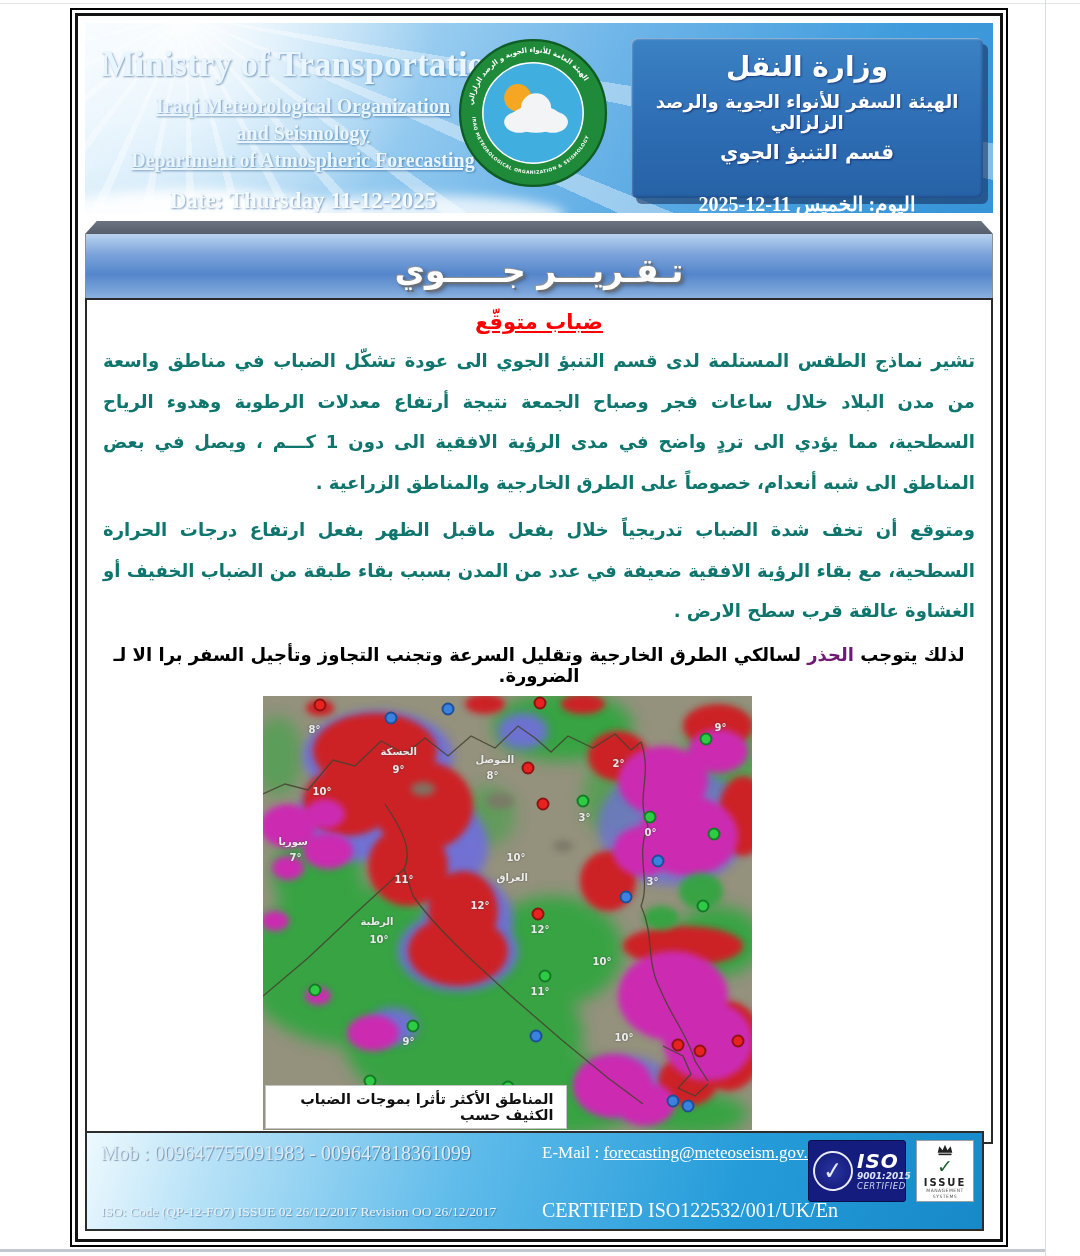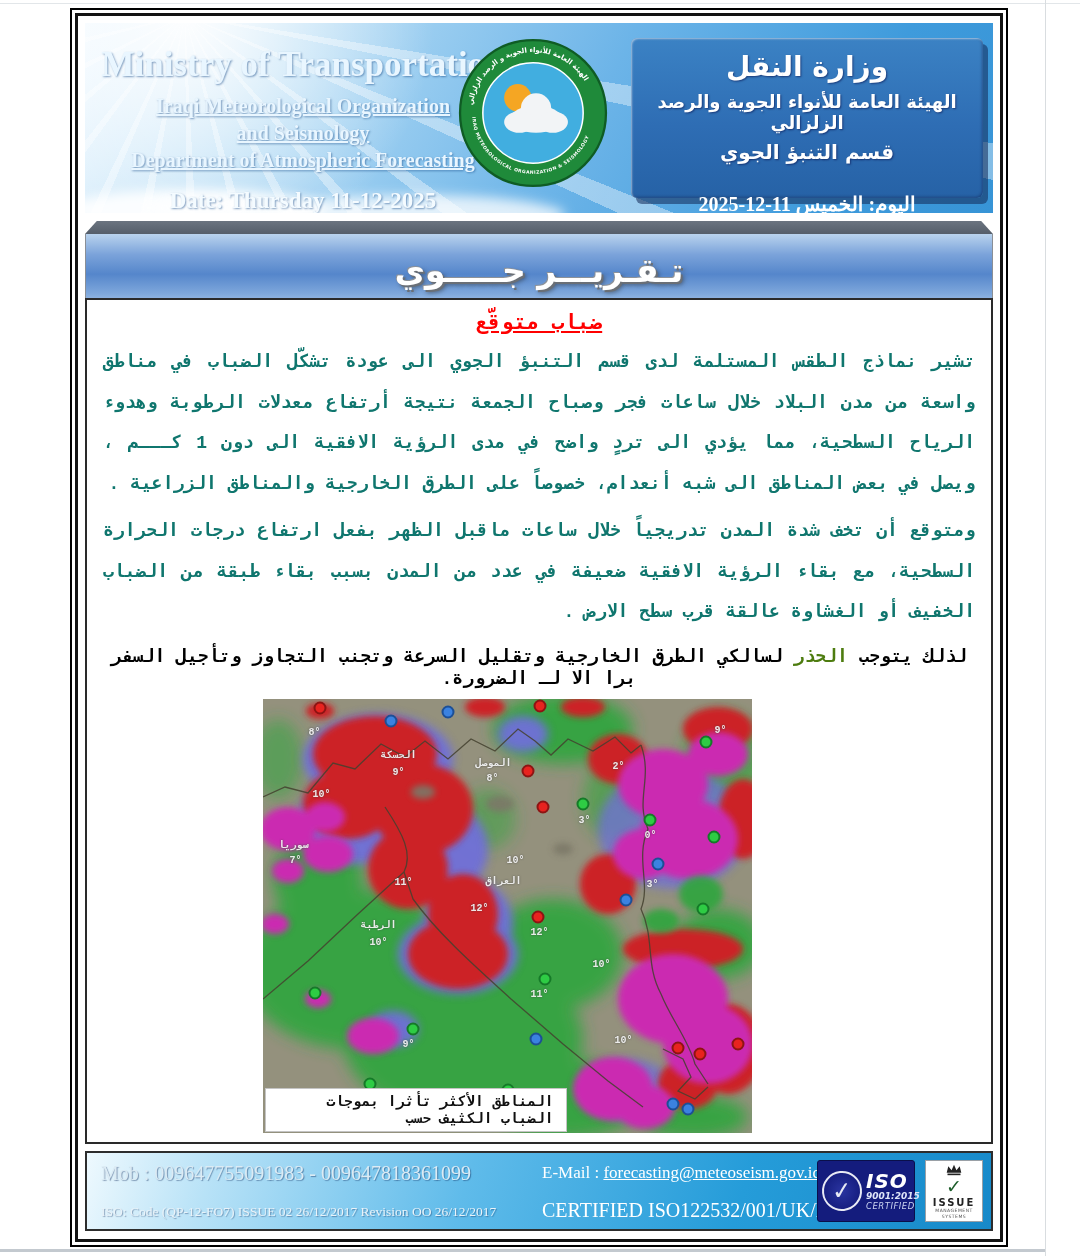--- a/index.html
+++ b/index.html
@@ -50,45 +50,45 @@
   .banner-bevel { height:13px; background:linear-gradient(180deg,#6b7480,#555e6a);
                   clip-path:polygon(1.3% 0, 98.7% 0, 100% 100%, 0 100%); }
   .banner-face  { height:74px; border:1px solid #8a8f96; border-top:none;
                   background:linear-gradient(180deg,#b9d3ee 0%,#7ba3da 28%,#5586cb 55%,#7fa8dc 82%,#a9c6ea 100%);
                   display:flex; align-items:center; justify-content:center; }
   .banner-face .t { color:#ffffff; font-size:33px; font-weight:700; direction:rtl;
                   text-shadow:2px 2px 0 #6a6f76, -1px -1px 0 #8d9299, 3px 3px 4px rgba(40,40,40,.5); }
 
   
   .bodybox { position:absolute; left:7px; right:7px; top:282px; bottom:95px; border:2px solid #2a2a2a;
-             background:#fff; direction:rtl; overflow:hidden; padding:6px 16px 0 16px;font-family:Liberation Mono, monospace; }
+             background:#fff; direction:rtl; overflow:hidden; padding:6px 16px 0 16px; }
   .fog-title { text-align:center; margin-top:4px; }
   .fog-title span { color:#ff0000; font-size:21px; font-weight:700; text-decoration:underline; }
   .para { font-size:18px; font-weight:700; color:#0f766e; line-height:2.25; text-align:justify; margin-top:7px; }
   .warn { font-size:18px; font-weight:700; color:#000; text-align:center; margin-top:12px; }
-  .warn .red { color:#4d7c0f; }
+  .warn .red { color:#701a75; }
 
   
   .map-wrap { position:relative; width:489px; height:434px; margin:10px auto 0 auto; left:-32px; direction:ltr; }
   .map-wrap svg { display:block; }
   .dot { position:absolute; width:13px; height:13px; border-radius:50%; transform:translate(-50%,-50%); }
   .dot.red   { background:#e8231f; border:2px solid #8d1413; }
   .dot.green { background:#2ecc44; border:2px solid #157a28; }
   .dot.blue  { background:#3b82e0; border:2px solid #1c4f96; }
   .maplabel { position:absolute; color:rgba(255,255,255,.88); font-size:10px; font-weight:700;
               text-shadow:0 0 2px rgba(60,60,60,.8); white-space:nowrap; }
   .map-caption { position:absolute; left:2px; bottom:1px; width:302px; height:44px; background:#ffffff;
               border:1px solid #c4c4c4; display:flex; align-items:center; padding:0 12px; direction:rtl;
               font-size:14.5px; font-weight:700; color:#101010; z-index:5; }
 
   .sig { text-align:center; margin-top:12px; color:#1e3a6e; font-weight:700; }
   .sig .dept { font-size:21px; }
 
   
-  .footer { position:absolute; left:7px; right:7px; bottom:8px; height:80px; border:2px solid #2d2d2d;
+  .footer { position:absolute; left:7px; right:16px; bottom:8px; height:100px; border:2px solid #2d2d2d;
             background:linear-gradient(108deg,#eef9fe 0%,#b8e2f7 14%,#5fbbea 42%,#259cd9 72%,#1789c9 100%); }
   .mob  { position:absolute; left:14px; top:9px; font-family:"Liberation Serif",serif; font-size:20px;
           color:#dcebf4; text-shadow:1px 1px 1px rgba(10,40,90,.45); }
   .isoline { position:absolute; left:14px; bottom:9px; font-family:"Liberation Serif",serif; font-size:13.5px;
           color:#eaf3f9; text-shadow:1px 1px 1px rgba(10,40,90,.4); }
   .email { position:absolute; left:455px; top:10px; font-family:"Liberation Serif",serif; font-size:17px; color:#fff; }
   .email a { color:#fff; text-decoration:underline; }
   .certified { position:absolute; left:455px; bottom:7px; font-family:"Liberation Serif",serif; font-size:20px; color:#fff; }
 
   .badges { position:absolute; right:8px; top:7px; display:flex; gap:10px; }
@@ -151,42 +151,42 @@
           <textPath href="#arcTop" startOffset="4%">الهيئة العامة للأنواء الجوية و الرصد الزلزالي</textPath>
         </text>
         <text font-size="3" fill="#ffffff" font-weight="bold" letter-spacing=".3">
           <textPath href="#arcBot" startOffset="2%">IRAQ METEOROLOGICAL ORGANIZATION &amp; SEISMOLOGY</textPath>
         </text>
       </svg>
     </div>
 
     <div class="org-ar">
       <div class="a0">وزارة النقل</div>
-      <div class="a1">الهيئة العامة للأنواء الجوية والرصد الزلزالي</div>
+      <div class="a1">الهيئة السفر للأنواء الجوية والرصد الزلزالي</div>
       <div class="a2">قسم التنبؤ الجوي</div>
       <div class="date-ar">
         <span>اليوم: الخميس</span>
         <span dir="ltr">2025-12-11</span>
       </div>
     </div>
   </div>
 
   <div class="banner">
     <div class="banner-bevel"></div>
     <div class="banner-face">
       <span class="t">تـقـريـــر جـــــوي</span>
     </div>
   </div>
 
   <div class="bodybox">
     <div class="fog-title">
       <span>ضباب متوقّع</span>
     </div>
     <p class="para">تشير نماذج الطقس المستلمة لدى قسم التنبؤ الجوي الى عودة تشكّل الضباب في مناطق واسعة من مدن البلاد خلال ساعات فجر وصباح الجمعة نتيجة أرتفاع معدلات الرطوبة وهدوء الرياح السطحية، مما يؤدي الى تردٍ واضح في مدى الرؤية الافقية الى دون 1 كـــم ، ويصل في بعض المناطق الى شبه أنعدام، خصوصاً على الطرق الخارجية والمناطق الزراعية .</p>
-    <p class="para">ومتوقع أن تخف شدة المدن تدريجياً خلال ساعات ماقبل الظهر بفعل ارتفاع درجات الحرارة السطحية، مع بقاء الرؤية الافقية ضعيفة في عدد من المدن بسبب بقاء طبقة من الضباب الخفيف أو الغشاوة عالقة قرب سطح الارض .</p>
+    <p class="para">ومتوقع أن تخف شدة الضباب تدريجياً خلال بفعل ماقبل الظهر بفعل ارتفاع درجات الحرارة السطحية، مع بقاء الرؤية الافقية ضعيفة في عدد من المدن بسبب بقاء طبقة من الضباب الخفيف أو الغشاوة عالقة قرب سطح الارض .</p>
     <p class="warn"><span>لذلك يتوجب </span><span class="red">الحذر</span><span> لسالكي الطرق الخارجية وتقليل السرعة وتجنب التجاوز وتأجيل السفر برا الا لـ الضرورة.</span></p>
 
     <div class="map-wrap">
       <svg viewBox="0 0 489 434" width="489" height="434">
         <defs>
           <filter id="b8" x="-40%" y="-40%" width="180%" height="180%">
                 <feGaussianBlur stdDeviation="8"></feGaussianBlur>
               </filter>
           <filter id="b5" x="-40%" y="-40%" width="180%" height="180%">
                 <feGaussianBlur stdDeviation="5"></feGaussianBlur>
@@ -307,21 +307,21 @@
           <span class="maplabel" style="left: 213px; top: 58px;">الموصل</span>
           <span class="maplabel" style="left: 224px; top: 74px;">8°</span>
           <span class="maplabel" style="left: 350px; top: 62px;">2°</span>
           <span class="maplabel" style="left: 316px; top: 116px;">3°</span>
           <span class="maplabel" style="left: 382px; top: 131px;">0°</span>
           <span class="maplabel" style="left: 384px; top: 180px;">3°</span>
           <span class="maplabel" style="left: 16px; top: 140px;">سوريا</span>
           <span class="maplabel" style="left: 27px; top: 156px;">7°</span>
           <span class="maplabel" style="left: 132px; top: 178px;">11°</span>
           <span class="maplabel" style="left: 244px; top: 156px;">10°</span>
-          <span class="maplabel" style="left: 223px; top: 176px;">العراق</span>
+          <span class="maplabel" style="left: 234px; top: 176px;">العراق</span>
           <span class="maplabel" style="left: 208px; top: 204px;">12°</span>
           <span class="maplabel" style="left: 98px; top: 220px;">الرطبة</span>
           <span class="maplabel" style="left: 107px; top: 238px;">10°</span>
           <span class="maplabel" style="left: 268px; top: 228px;">12°</span>
           <span class="maplabel" style="left: 268px; top: 290px;">11°</span>
           <span class="maplabel" style="left: 140px; top: 340px;">9°</span>
           <span class="maplabel" style="left: 330px; top: 260px;">10°</span>
           <span class="maplabel" style="left: 352px; top: 336px;">10°</span>
           <span class="maplabel" style="left: 452px; top: 26px;">9°</span>
         </div>

